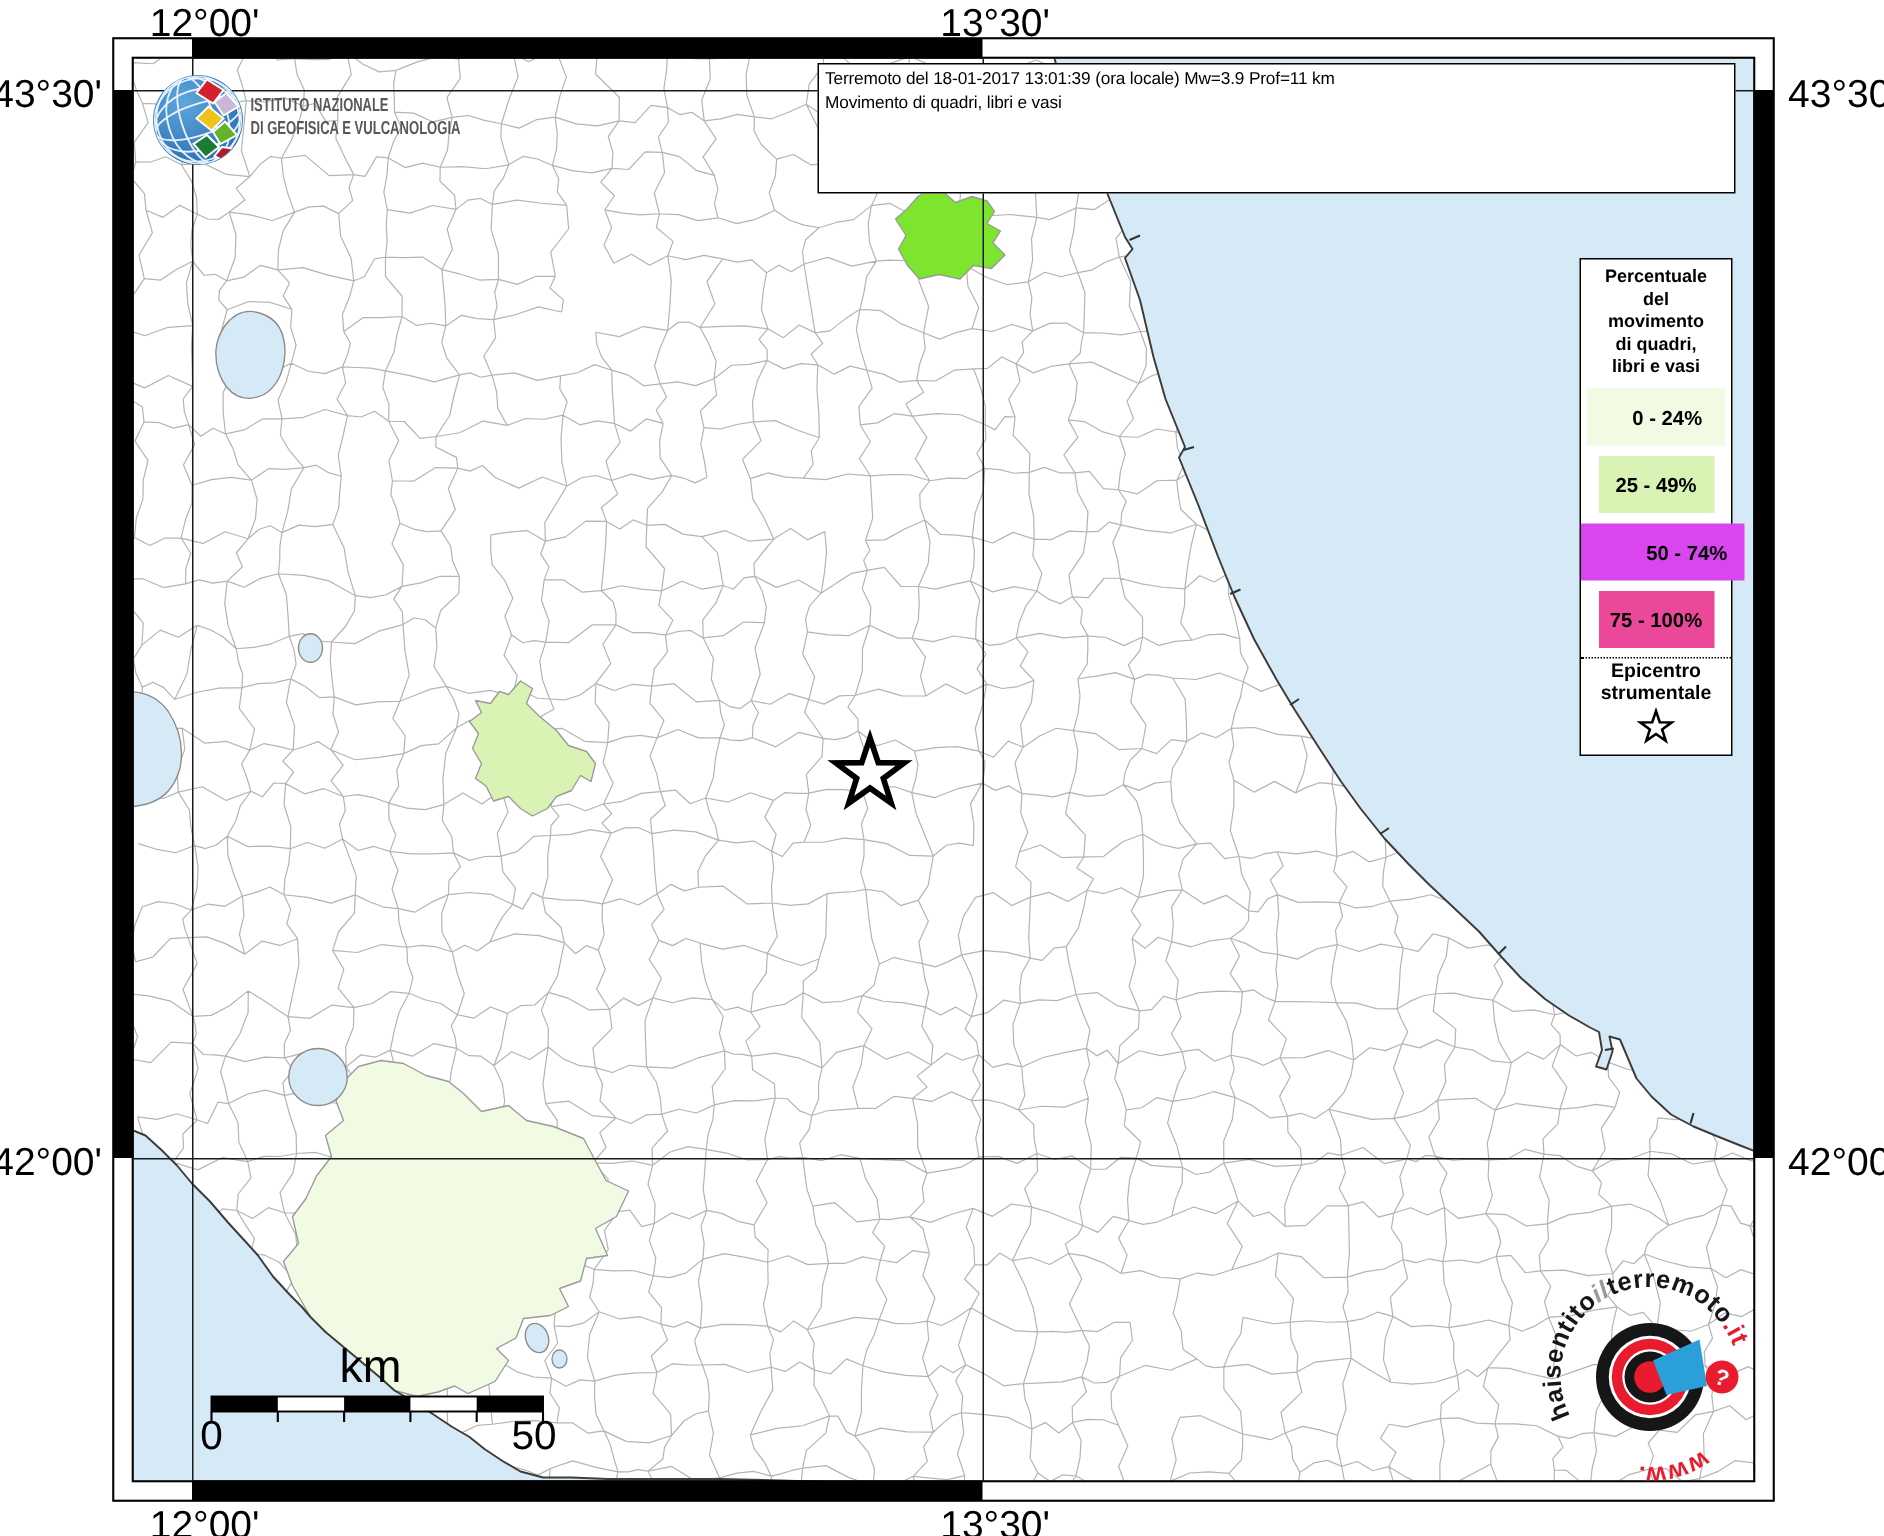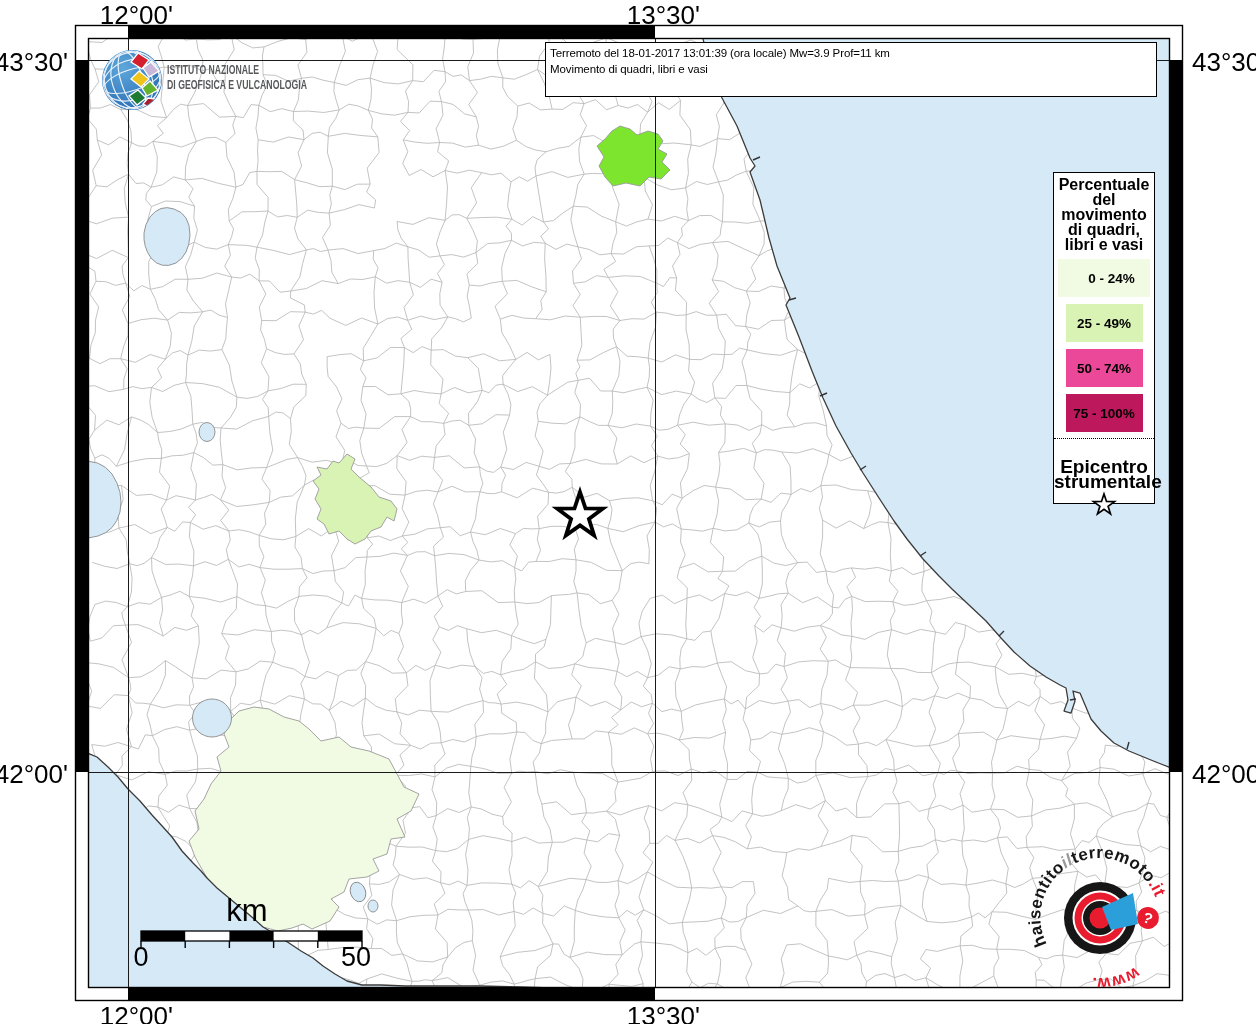--- a/index.html
+++ b/index.html
@@ -21,30 +21,30 @@
   .scale-black{fill:#000;}
   .scale-tick{stroke:#000;stroke-width:1.4;}
   .scale-num{font-size:27px;fill:#000;}
   .scale-unit{font-size:31px;fill:#000;}
   .ingv-t{font-size:12.5px;font-weight:bold;fill:var(--ingv_text,#57585a);}
   .hsit-text{font-size:17px;font-weight:bold;letter-spacing:0.4px;}
   .hsit-q{font-size:15px;font-weight:bold;fill:#fff;}
   
   .coord{position:absolute;font-size:26px;color:#000;white-space:nowrap;}
   .coord.center{width:90px;text-align:right;}
-  #info-box{position:absolute;left:545px;top:42px;width:612px;height:55px;background:#fff;
+  #info-box{position:absolute;left:545px;top:42px;width:612px;height:87px;background:#fff;
             border:1.2px solid #000;box-sizing:border-box;padding:2px 4px;overflow:hidden;}
   .info-line{font-size:11.5px;line-height:16px;letter-spacing:-0.1px;color:#000;white-space:nowrap;}
   #legend{position:absolute;left:1053px;top:172px;width:102px;height:332px;background:#fff;
           border:1.6px solid #000;box-sizing:border-box;text-align:center;}
-  #legend-title{font-size:16px;font-weight:bold;line-height:15px;margin-top:4px;color:#000;}
+  #legend-title{font-size:12px;font-weight:bold;line-height:15px;margin-top:4px;color:#000;}
   .swatch{width:77px;height:38px;margin:7px auto 0 auto;display:flex;align-items:center;justify-content:center;}
   .swatch span{font-size:13.5px;font-weight:bold;color:#000;}
   #legend-divider{border:none;border-top:1.6px dotted #000;margin:6px 0 0 0;}
-  #epicenter-label{font-size:19px;font-weight:bold;line-height:15px;margin-top:20px;color:#000;}
+  #epicenter-label{font-size:13px;font-weight:bold;line-height:15px;margin-top:0;color:#000;}
   #legend-star-wrap{margin-top:2px;}
 </style>
 </head>
 <body>
 
 <div class="stage">
 
   <svg id="mapsvg" width="1256" height="1024" viewBox="0 0 1256 1024">
     <defs>
       <clipPath id="mapClip">
@@ -180,24 +180,24 @@
         <div>di quadri,</div>
         <div>libri e vasi</div>
       </div>
     <div id="legend-items">
         <div class="swatch" style="background: rgb(241, 250, 226); padding-left: 15px;">
           <span>0 - 24%</span>
         </div>
         <div class="swatch" style="background: rgb(217, 243, 180);">
           <span>25 - 49%</span>
         </div>
+        <div class="swatch" style="background: #d946ef; padding-left: 32px;">
+          <span>50 - 74%</span>
+        </div>
         <div class="swatch" style="background: #ec4899;">
-          <span>50 - 74%</span>
-        </div>
-        <div class="swatch" style="background: #be185d;">
           <span>75 - 100%</span>
         </div>
       </div>
     <hr id="legend-divider">
     <div id="epicenter-label">
       <div>Epicentro</div>
       <div>strumentale</div>
     </div>
     <div id="legend-star-wrap">
       <svg width="32" height="28" viewBox="0 0 32 28">

